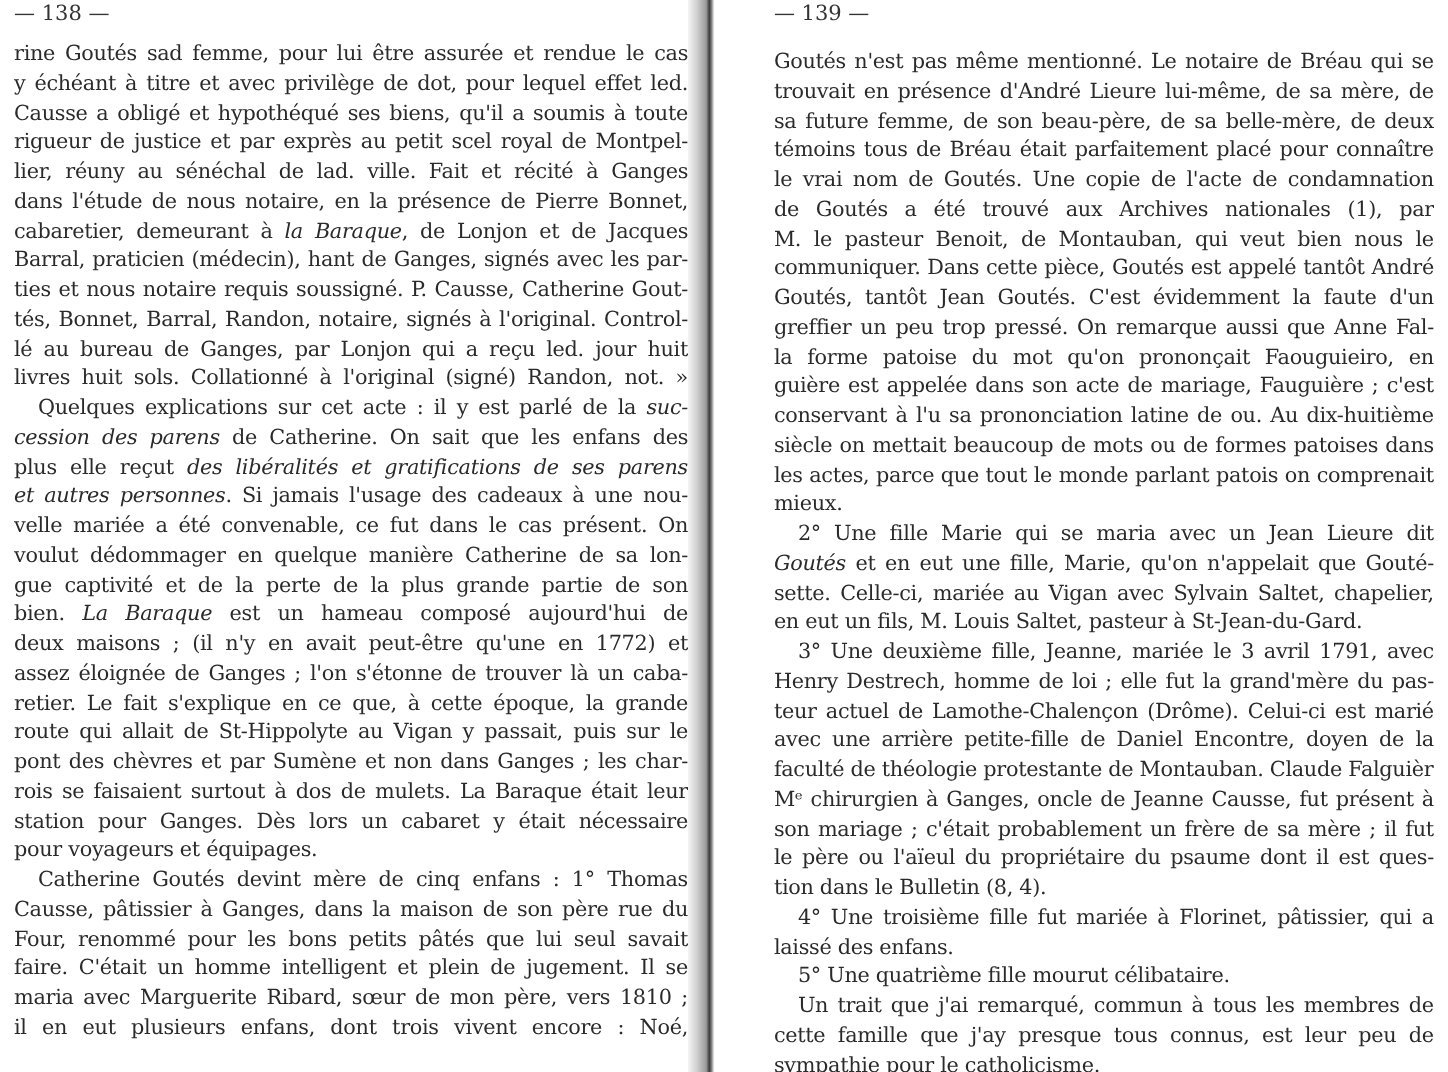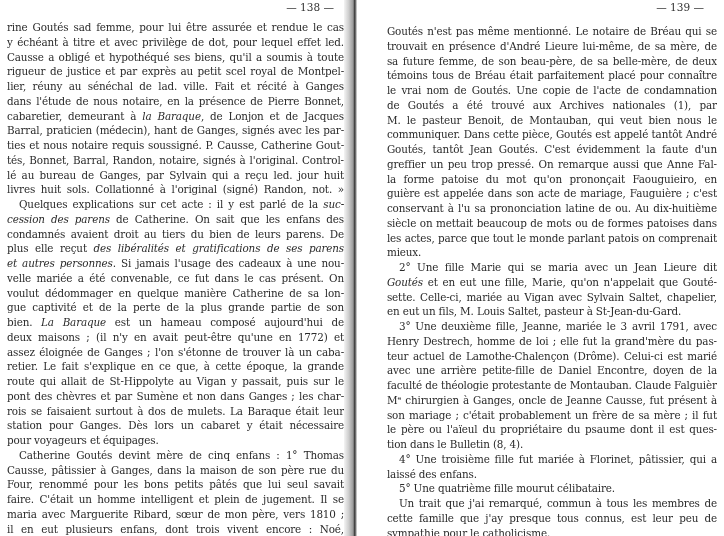--- a/index.html
+++ b/index.html
@@ -10,21 +10,21 @@
   }
   .spread { position: absolute; inset: 0; display: flex; }
   .page { position: relative; height: 536px; box-sizing: border-box; }
   .page-left { width: 350px; padding: 0 0 0 7px; }
   .page-right { width: 421px; padding: 0 0 0 30px; }
   .gutter {
     width: 15px; height: 536px;
     background: linear-gradient(to right, #f4f4f4 0%, #cfcfcf 35%, #9a9a9a 70%, #3a3a3a 82%, #7a7a7a 90%, #eeeeee 100%);
   }
   .folio {
-    text-align: right; font-size: 10.5px; line-height: 12px;
+    text-align: left; font-size: 10.5px; line-height: 12px;
     margin-top: 1px; height: 12px; color: #333;
   }
   .page-left .folio { padding-right: 10px; }
   .page-right .folio { padding-right: 20px; }
   .body-text {
     font-size: 10.4px; line-height: 14.75px; text-align: justify;
     letter-spacing: -0.15px; margin-top: 7px; width: 337px;
   }
   .page-right .body-text { width: 330px; margin-top: 11px; }
   .line { display: block; white-space: nowrap; text-align-last: justify; height: 14.75px; overflow: hidden; }
@@ -42,25 +42,24 @@
         <span class="line"><span>rine Goutés sad femme, pour lui être assurée et rendue le cas</span></span>
         <span class="line"><span>y échéant à titre et avec privilège de dot, pour lequel effet led.</span></span>
         <span class="line"><span>Causse a obligé et hypothéqué ses biens, qu'il a soumis à toute</span></span>
         <span class="line"><span>rigueur de justice et par exprès au petit scel royal de Montpel-</span></span>
         <span class="line"><span>lier, réuny au sénéchal de lad. ville. Fait et récité à Ganges</span></span>
         <span class="line"><span>dans l'étude de nous notaire, en la présence de Pierre Bonnet,</span></span>
         <span class="line"><span>cabaretier, demeurant à </span><em>la Baraque</em><span>, de Lonjon et de Jacques</span></span>
         <span class="line"><span>Barral, praticien (médecin), hant de Ganges, signés avec les par-</span></span>
         <span class="line"><span>ties et nous notaire requis soussigné. P. Causse, Catherine Gout-</span></span>
         <span class="line"><span>tés, Bonnet, Barral, Randon, notaire, signés à l'original. Control-</span></span>
-        <span class="line"><span>lé au bureau de Ganges, par Sylvain qui a reçu led. jour huit</span></span>
+        <span class="line"><span>lé au bureau de Ganges, par Lonjon qui a reçu led. jour huit</span></span>
         <span class="line"><span>livres huit sols. Collationné à l'original (signé) Randon, not. »</span></span>
         <span class="line indent"><span>Quelques explications sur cet acte : il y est parlé de la </span><em>suc-</em></span>
         <span class="line"><em>cession des parens</em><span> de Catherine. On sait que les enfans des</span></span>
-        <span class="line"><span>condamnés avaient droit au tiers du bien de leurs parens. De</span></span>
         <span class="line"><span>plus elle reçut </span><em>des libéralités et gratifications de ses parens</em></span>
         <span class="line"><em>et autres personnes</em><span>. Si jamais l'usage des cadeaux à une nou-</span></span>
         <span class="line"><span>velle mariée a été convenable, ce fut dans le cas présent. On</span></span>
         <span class="line"><span>voulut dédommager en quelque manière Catherine de sa lon-</span></span>
         <span class="line"><span>gue captivité et de la perte de la plus grande partie de son</span></span>
         <span class="line"><span>bien. </span><em>La Baraque</em><span> est un hameau composé aujourd'hui de</span></span>
         <span class="line"><span>deux maisons ; (il n'y en avait peut-être qu'une en 1772) et</span></span>
         <span class="line"><span>assez éloignée de Ganges ; l'on s'étonne de trouver là un caba-</span></span>
         <span class="line"><span>retier. Le fait s'explique en ce que, à cette époque, la grande</span></span>
         <span class="line"><span>route qui allait de St-Hippolyte au Vigan y passait, puis sur le</span></span>

